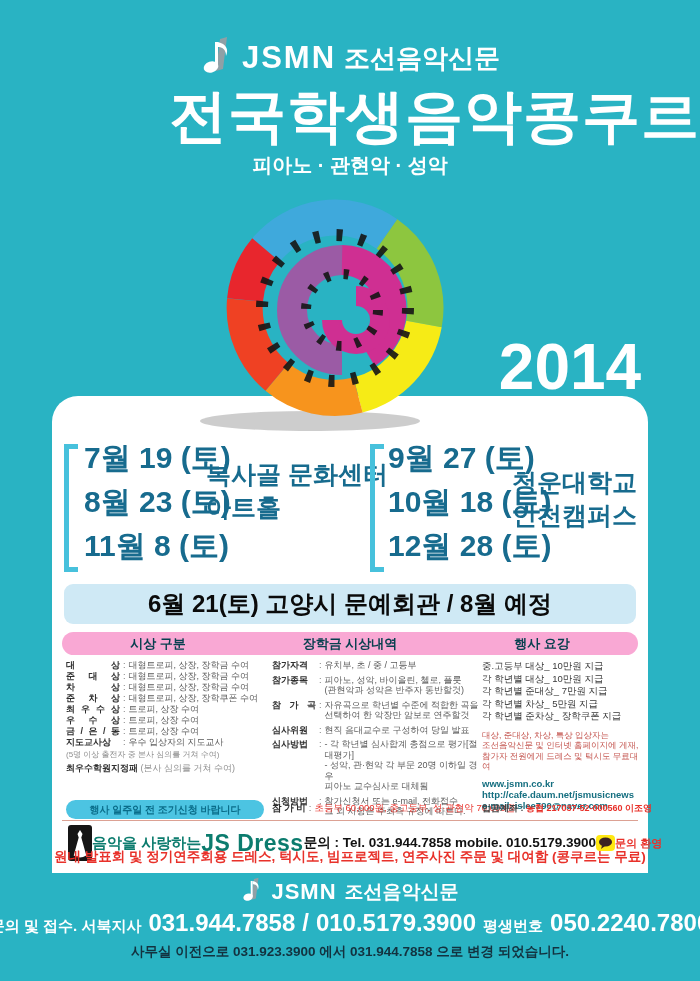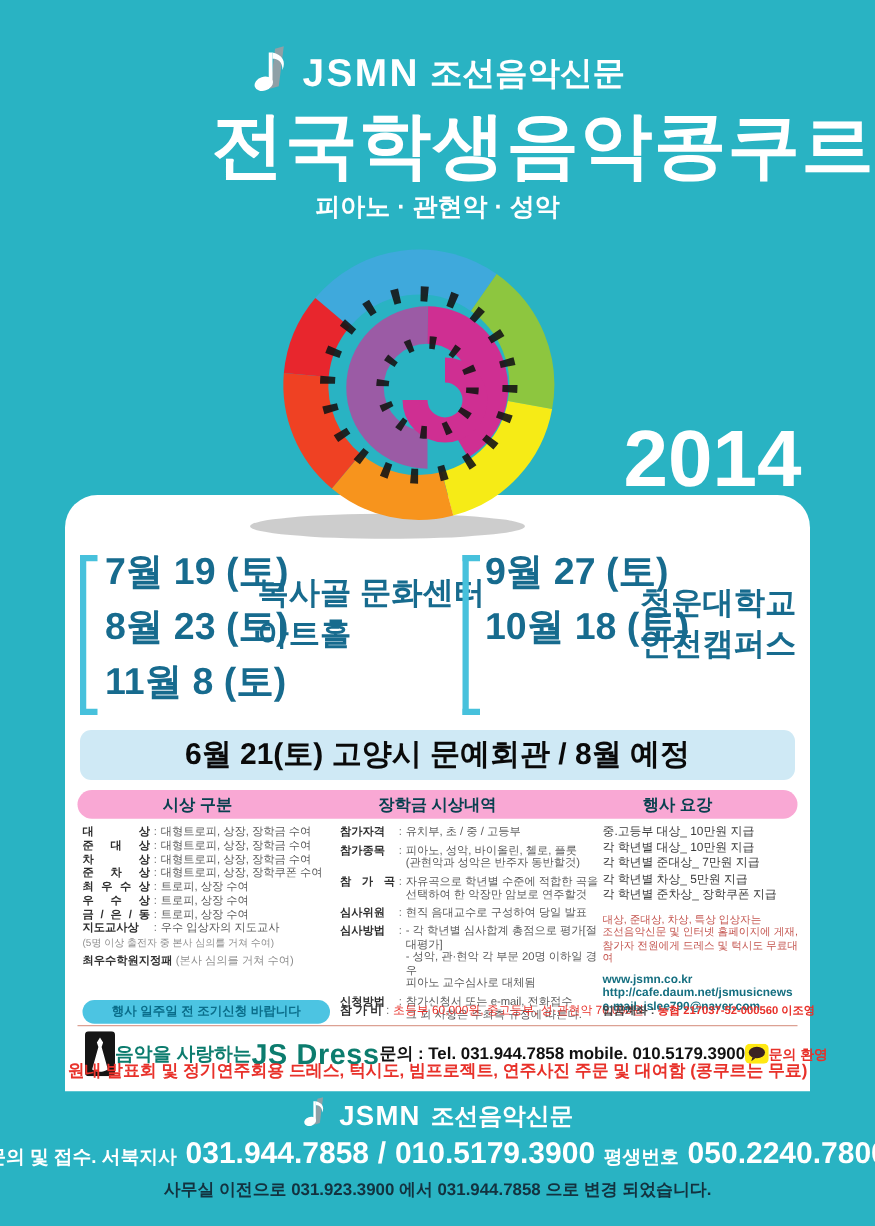--- a/index.html
+++ b/index.html
@@ -128,20 +128,21 @@
       <div>8월 23 (토)</div>
       <div>11월 8 (토)</div>
     </div>
     <div class="venue" style="left:154px; top:62px;">복사골 문화센터
 아트홀</div>
 
     <div class="bracket" style="left:318px; top:48px;"></div>
     <div class="dates" style="left:336px; top:40px;">
       <div>9월 27 (토)</div>
       <div>10월 18 (토)</div>
+      <div>12월 28 (토)</div>
     </div>
     <div class="venue" style="left:460px; top:70px;">청운대학교
 인천캠퍼스</div>
 
     <div class="banner">6월 21(토) 고양시 문예회관 / 8월 예정</div>
 
     <div class="cols-header">
       <span>시상 구분</span>
       <span>장학금 시상내역</span>
       <span>행사 요강</span>

